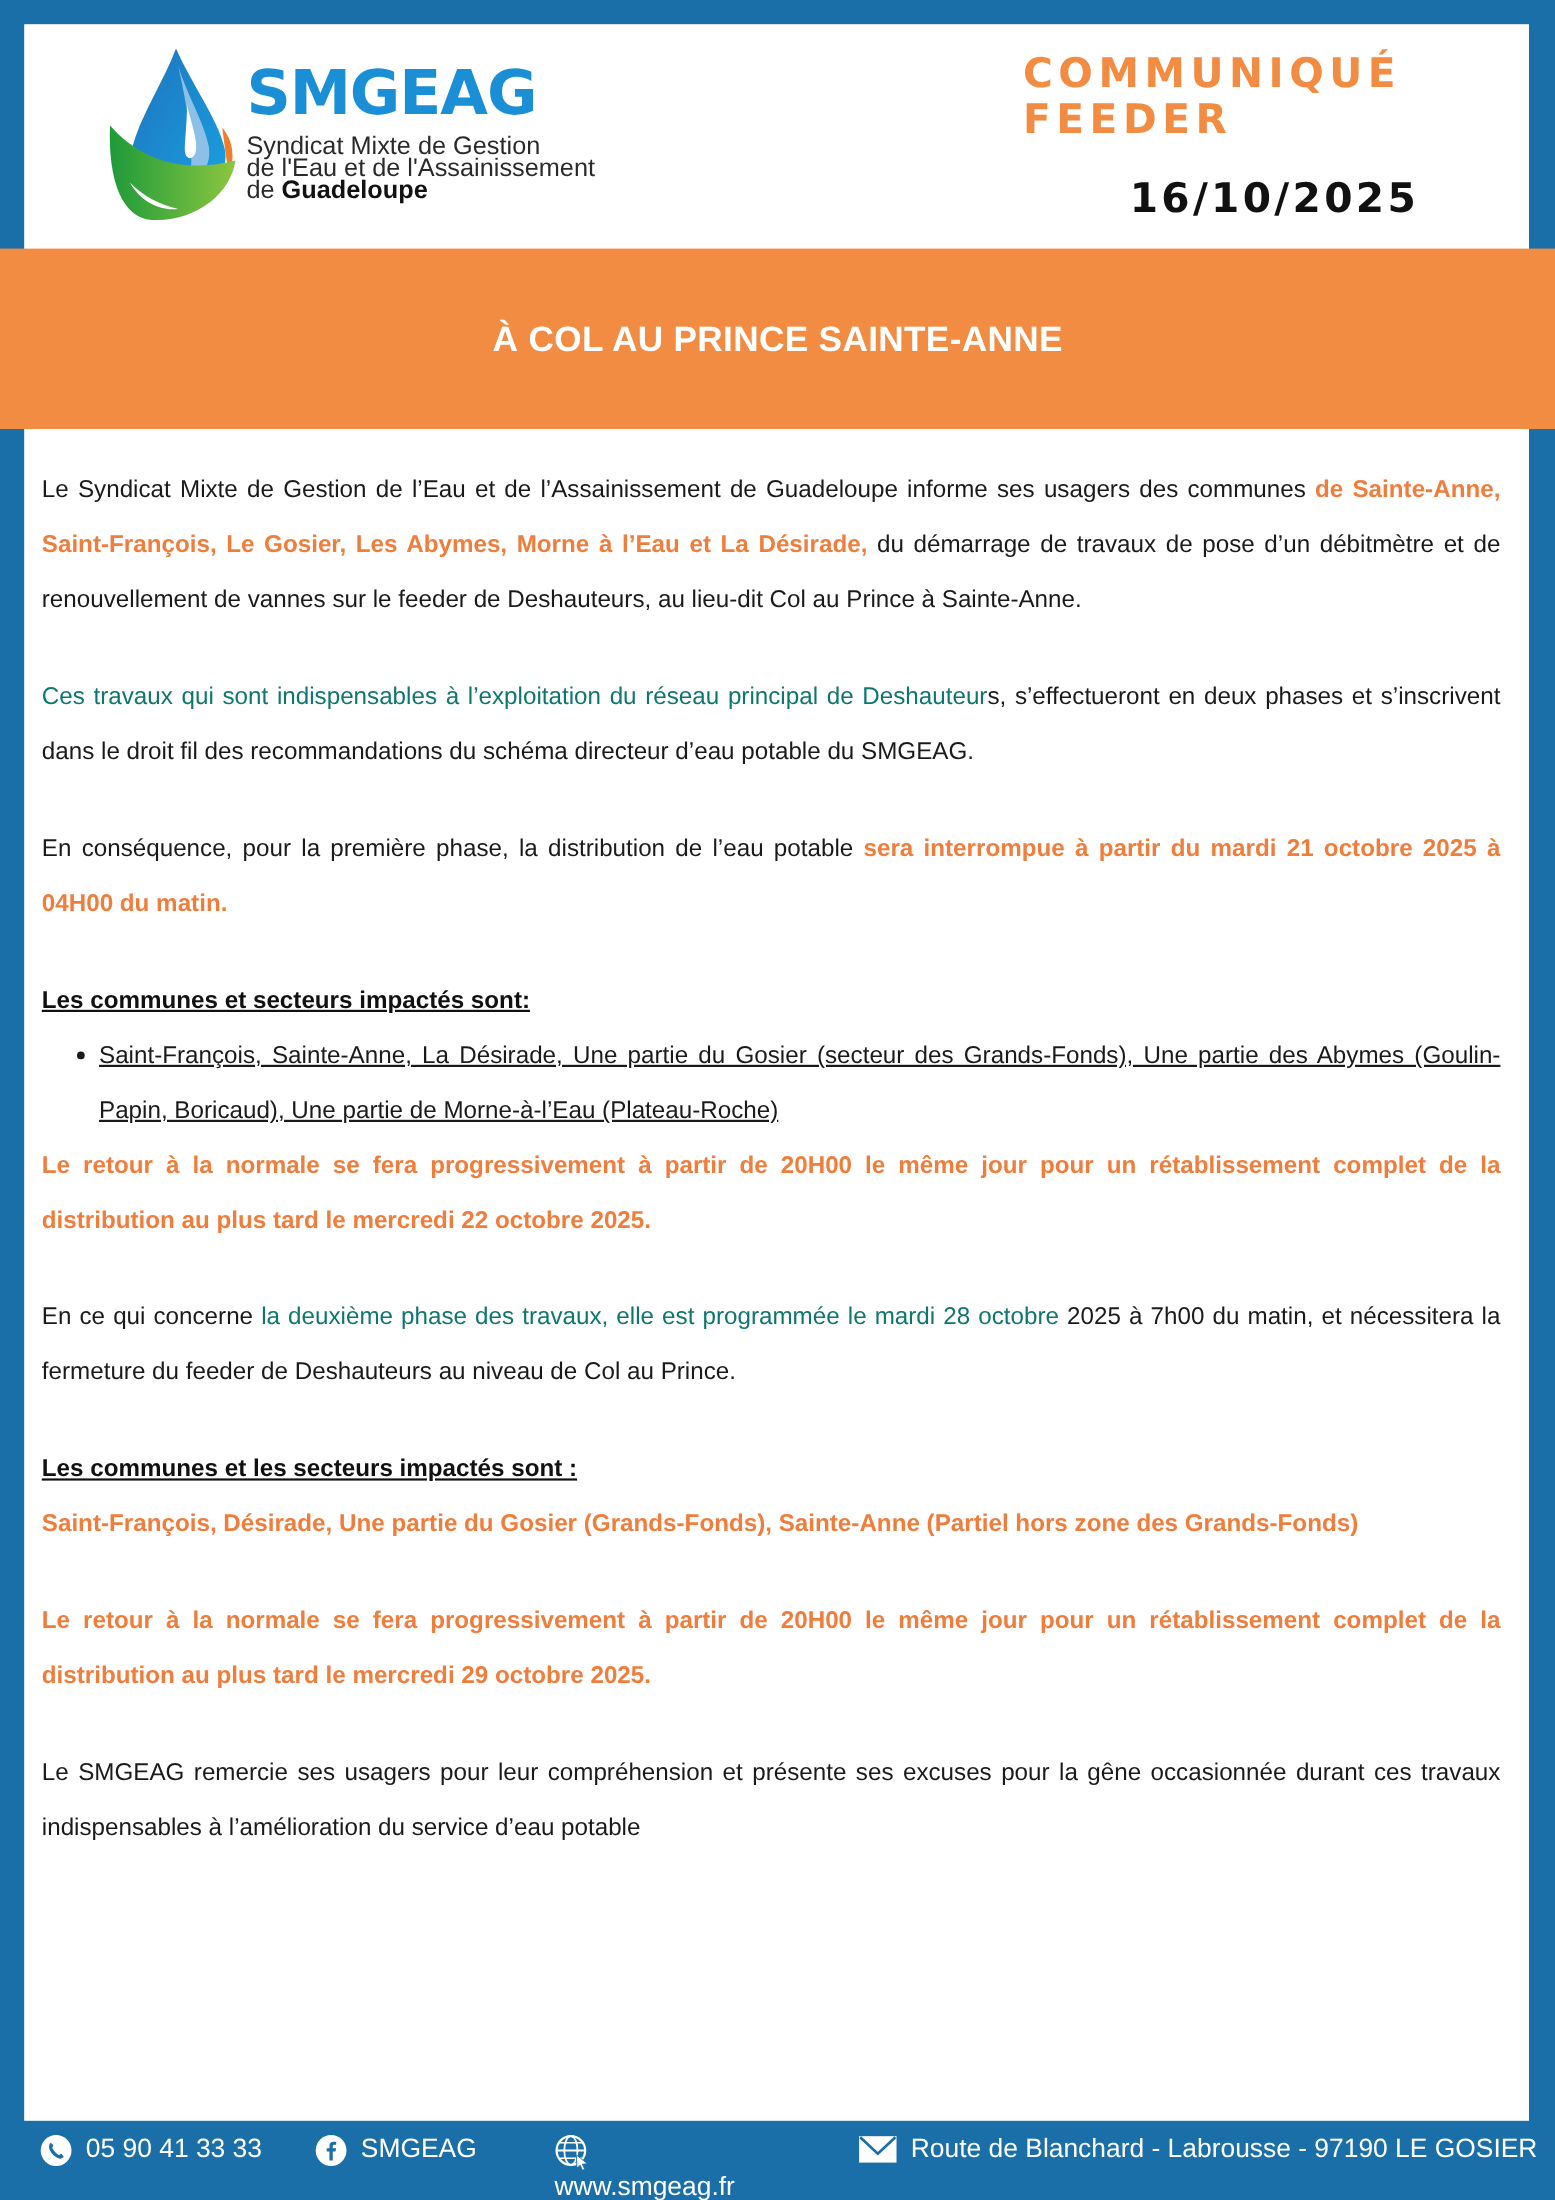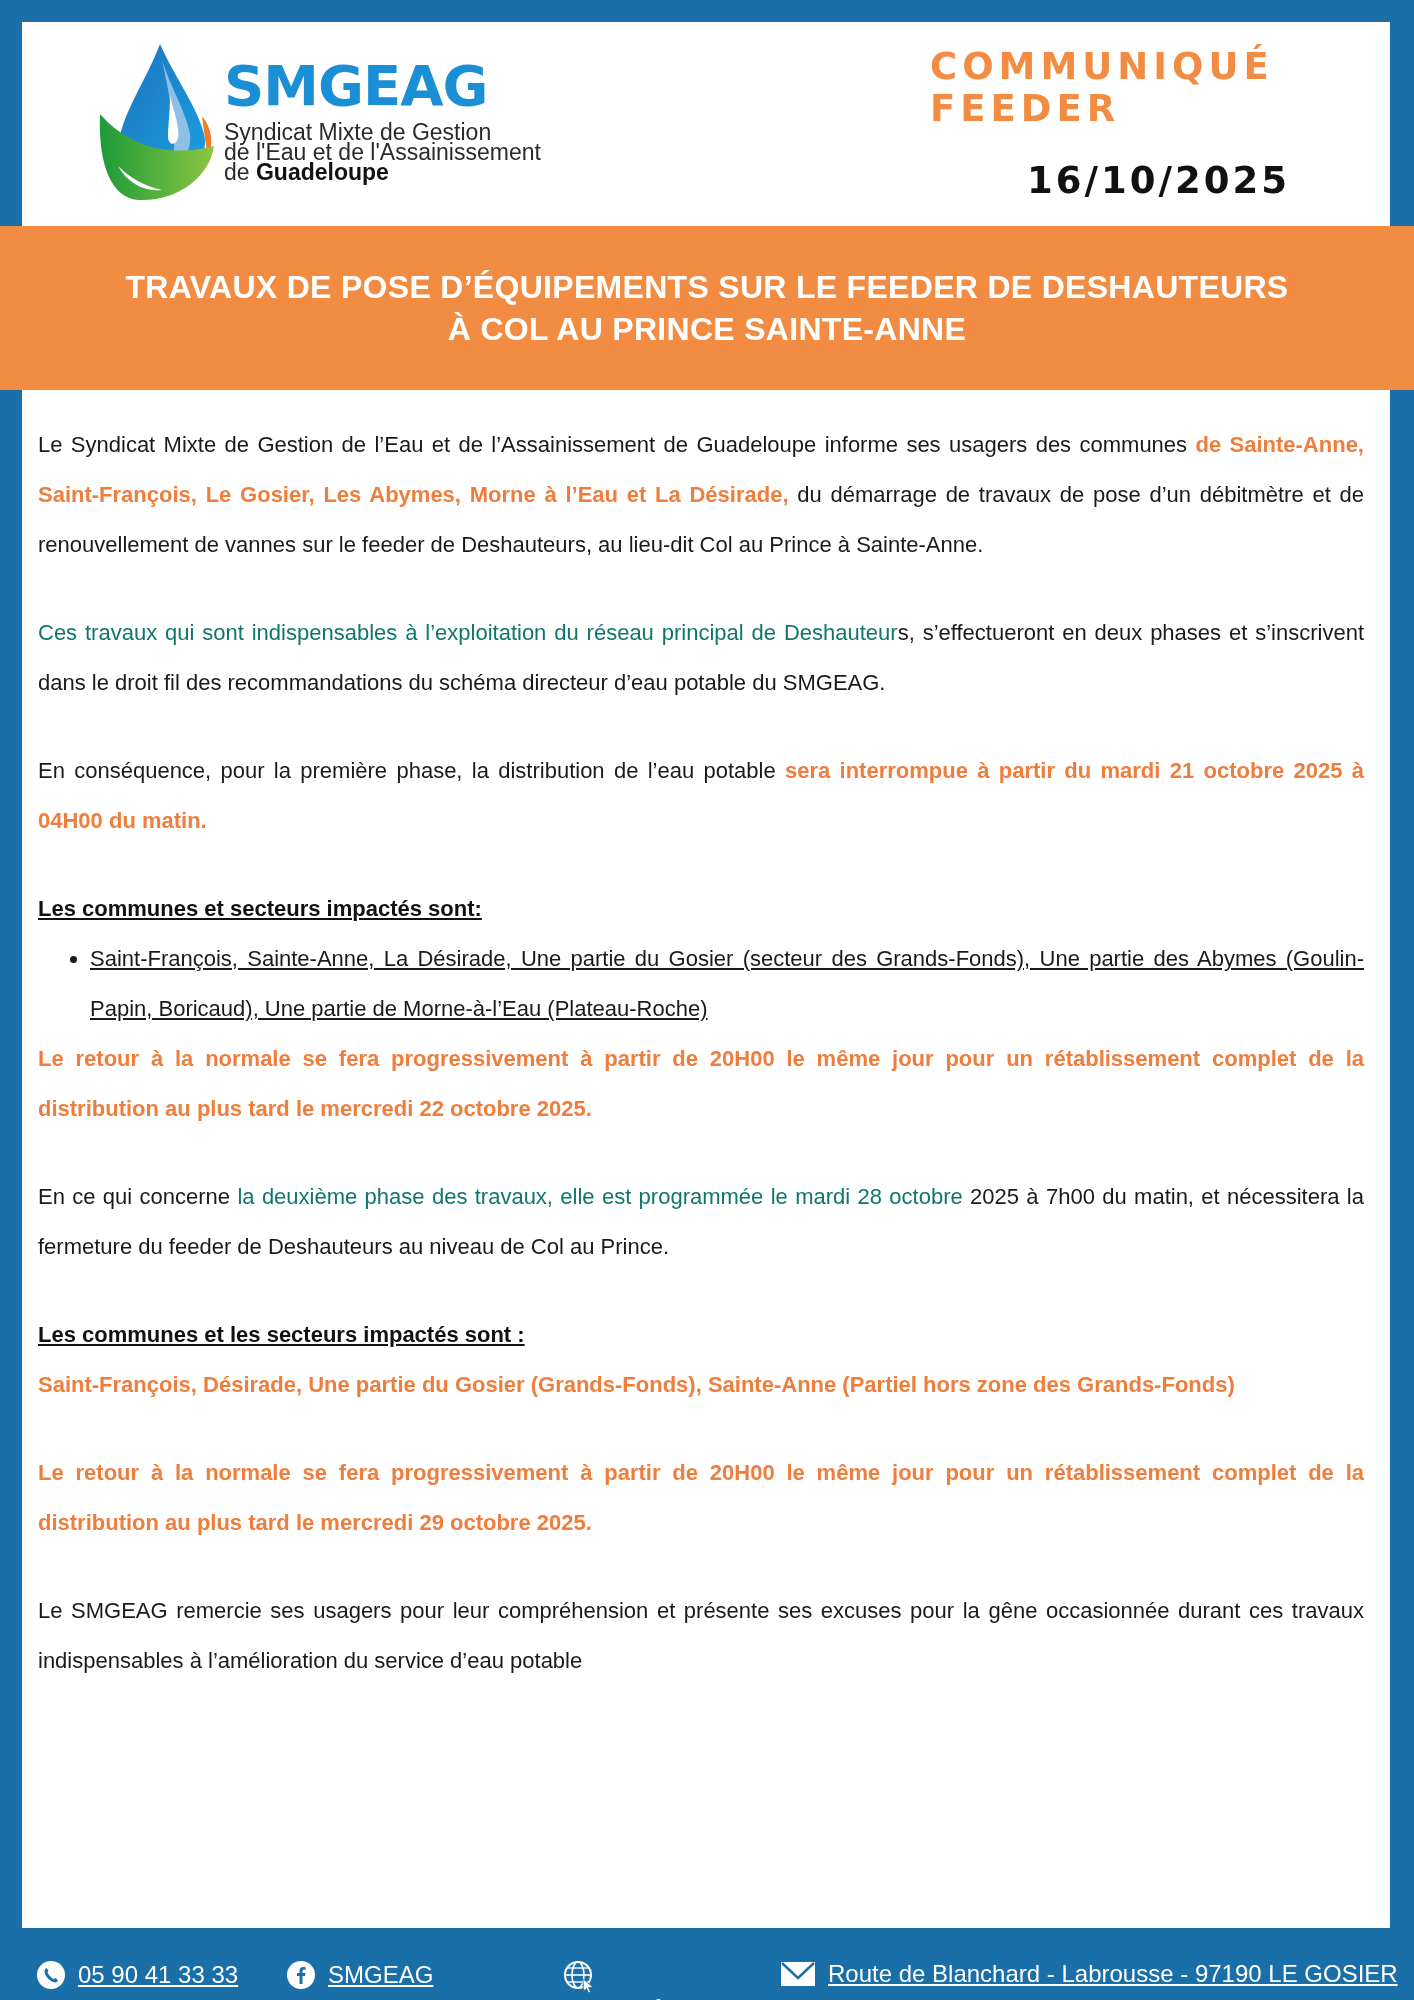--- a/index.html
+++ b/index.html
@@ -71,21 +71,21 @@
   .bold { font-weight: normal; color: #0f766e; }
   .u-head { font-weight: bold; text-decoration: underline; color: #111; margin: 0; }
   ul.impacted { margin: 0; padding-left: 52px; }
   ul.impacted li { padding-left: 0; text-decoration: underline; }
   
   .footer {
     position: absolute; left: 0; top: 1928px; width: 1414px; height: 72px;
     display: flex; align-items: center;
     font-family: "Liberation Sans", sans-serif; font-size: 24px; color: #ffffff;
   }
-  .f-item { display: flex; align-items: center; position: absolute; top: 32px; text-decoration: underline; }
+  .f-item { display: flex; align-items: flex-start; position: absolute; top: 12px; }
   .f-item svg { margin-right: 12px; }
 </style>
 </head>
 <body>
 
 <div class="panel">
 
   <div class="header">
     <svg class="logo-drop" viewBox="0 0 130 170">
       <defs>
@@ -113,21 +113,20 @@
     </div>
     <div class="comm-title">
       <div>COMMUNIQUÉ</div>
       <div>FEEDER</div>
     </div>
     <div class="comm-date">16/10/2025</div>
   </div>
 
   <div class="banner">
     <div class="banner-title">
-      <div>TRAVAUX DE POSE D’ÉQUIPEMENTS SUR LE FEEDER DE DESHAUTEURS</div>
       <div>À COL AU PRINCE SAINTE-ANNE</div>
     </div>
   </div>
 
   <div class="content">
     <p><span>Le Syndicat Mixte de Gestion de l’Eau et de l’Assainissement de Guadeloupe informe ses usagers des communes </span><span class="orange">de Sainte-Anne, Saint-François, Le Gosier, Les Abymes, Morne à l’Eau et La Désirade,</span><span> du démarrage de travaux de pose d’un débitmètre et de renouvellement de vannes sur le feeder de Deshauteurs, au lieu-dit Col au Prince à Sainte-Anne.</span></p>
 
     <p><span class="bold">Ces travaux qui sont indispensables à l’exploitation du réseau principal de Deshauteur</span><span>s, s’effectueront en deux phases et s’inscrivent dans le droit fil des recommandations du schéma directeur d’eau potable du SMGEAG.</span></p>
 
     <p><span>En conséquence, pour la première phase, la distribution de l’eau potable </span><span class="orange">sera interrompue à partir du mardi 21 octobre 2025 à 04H00 du matin.</span></p>

